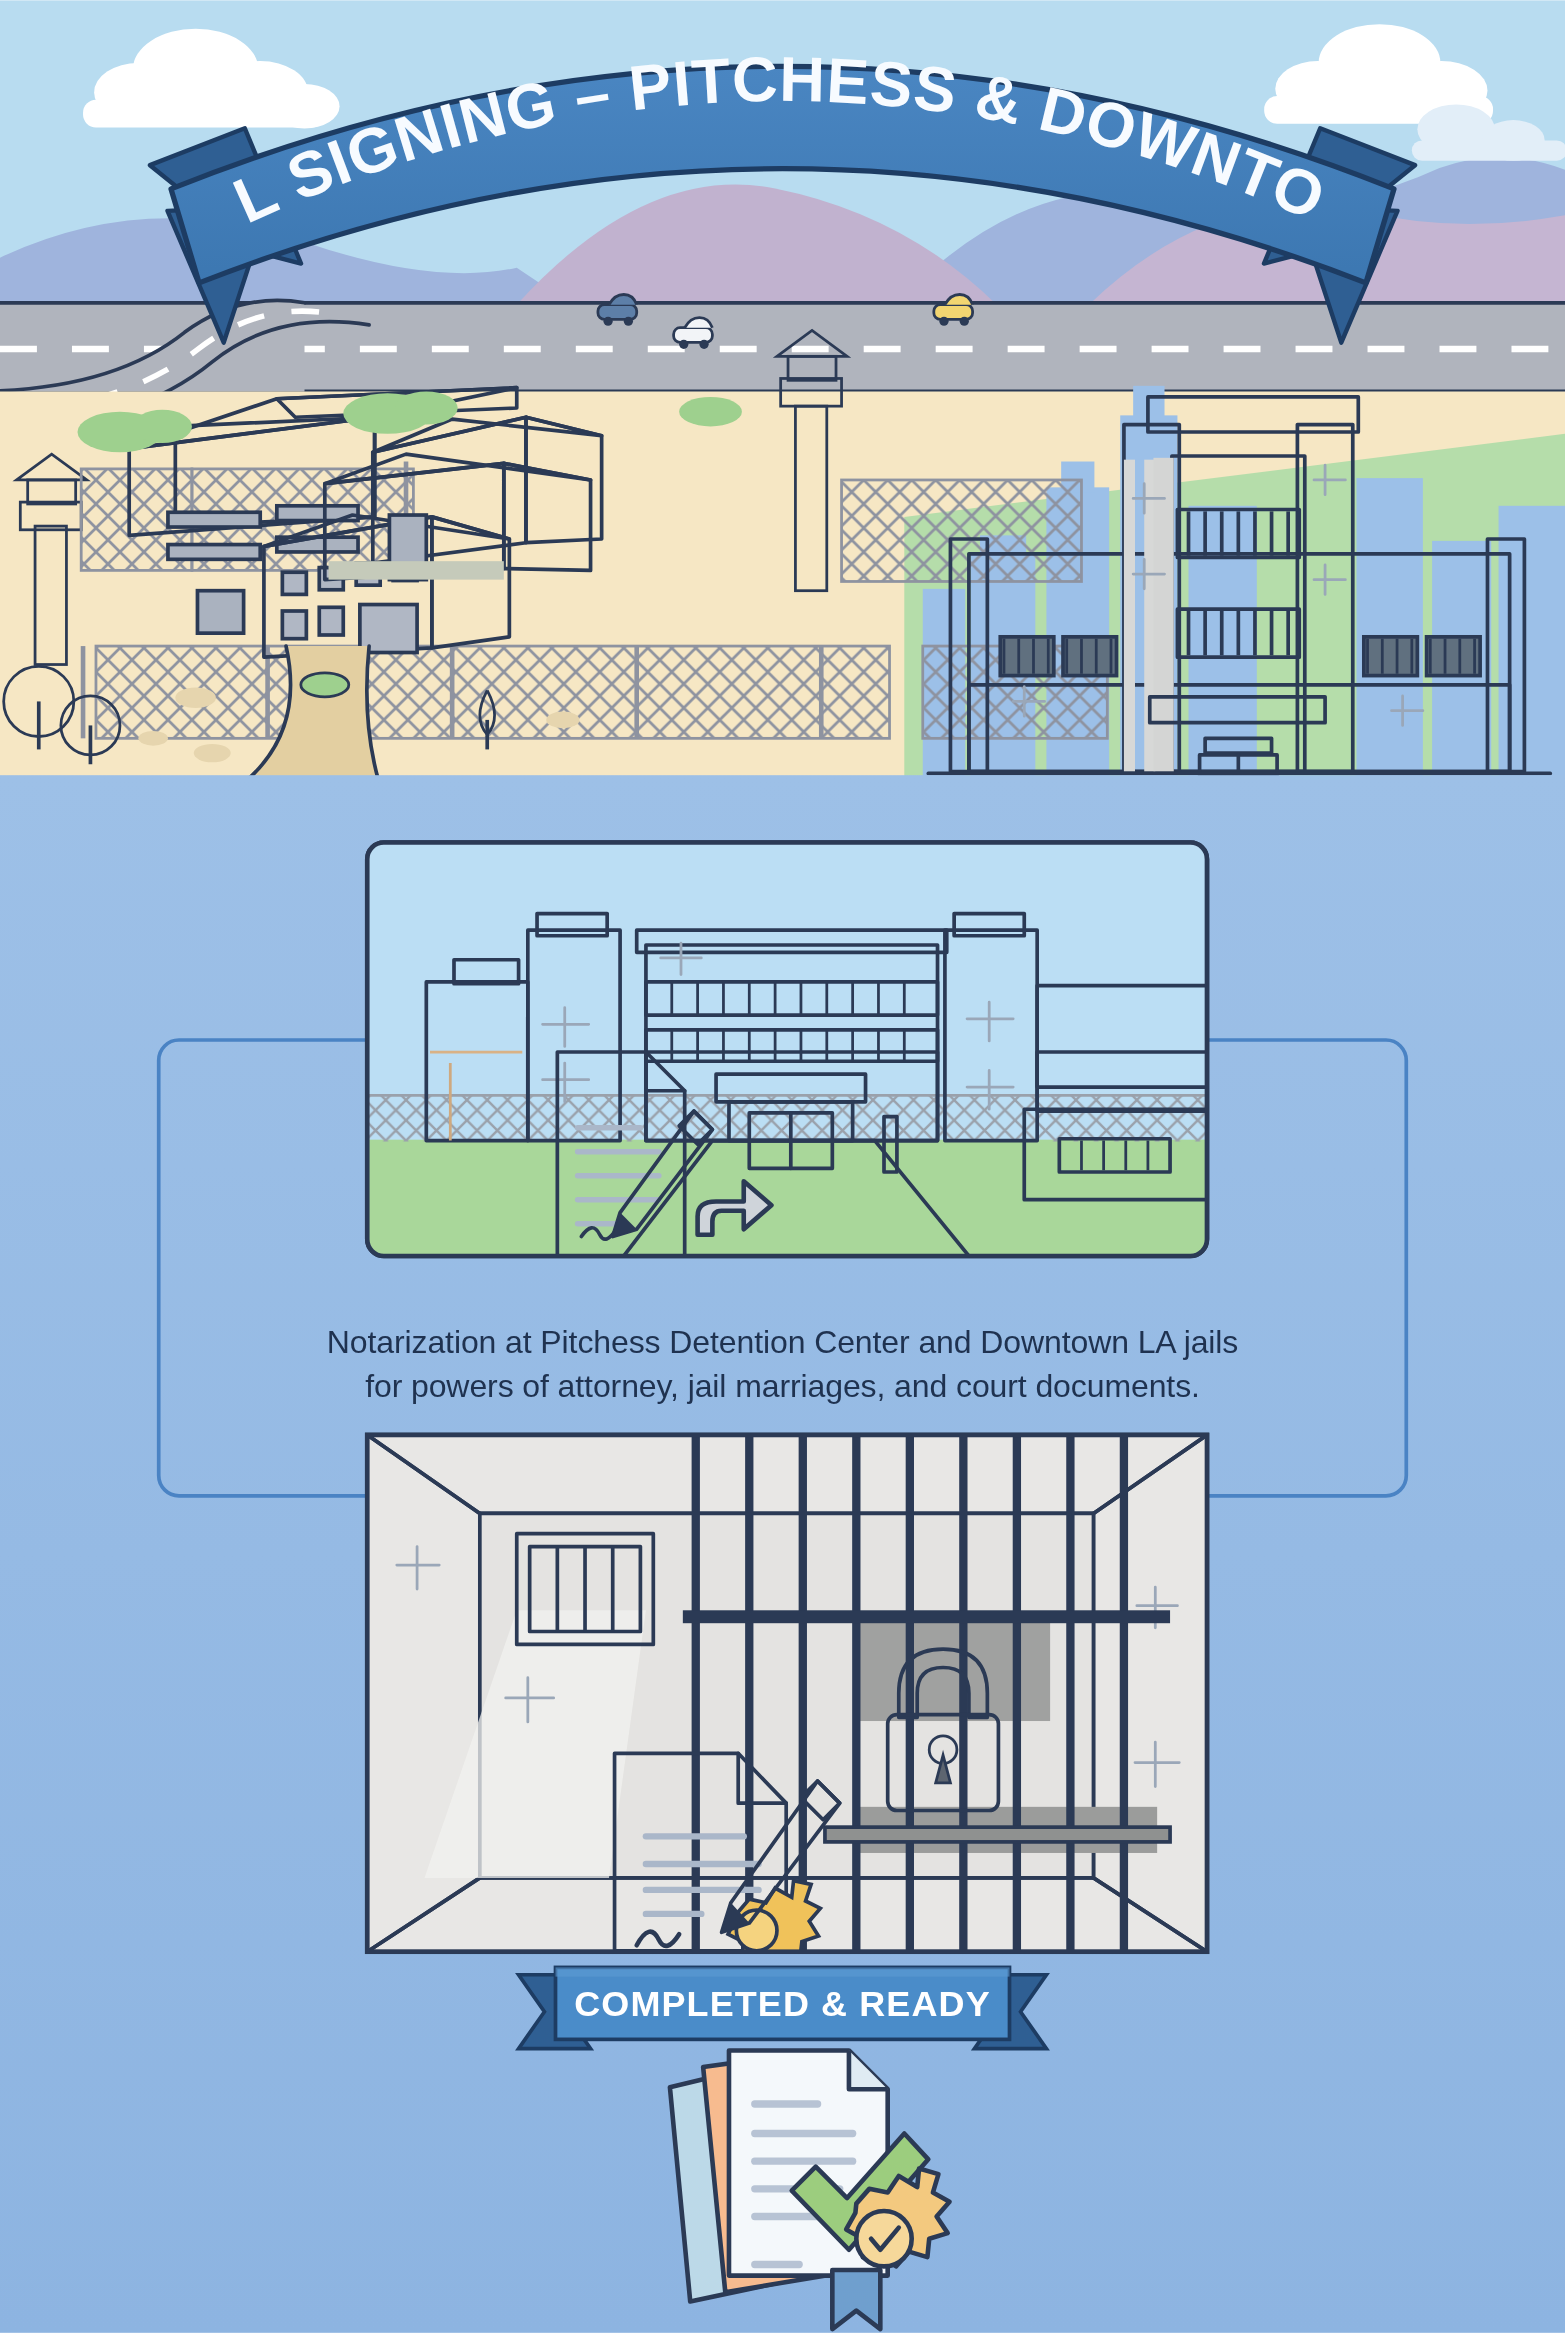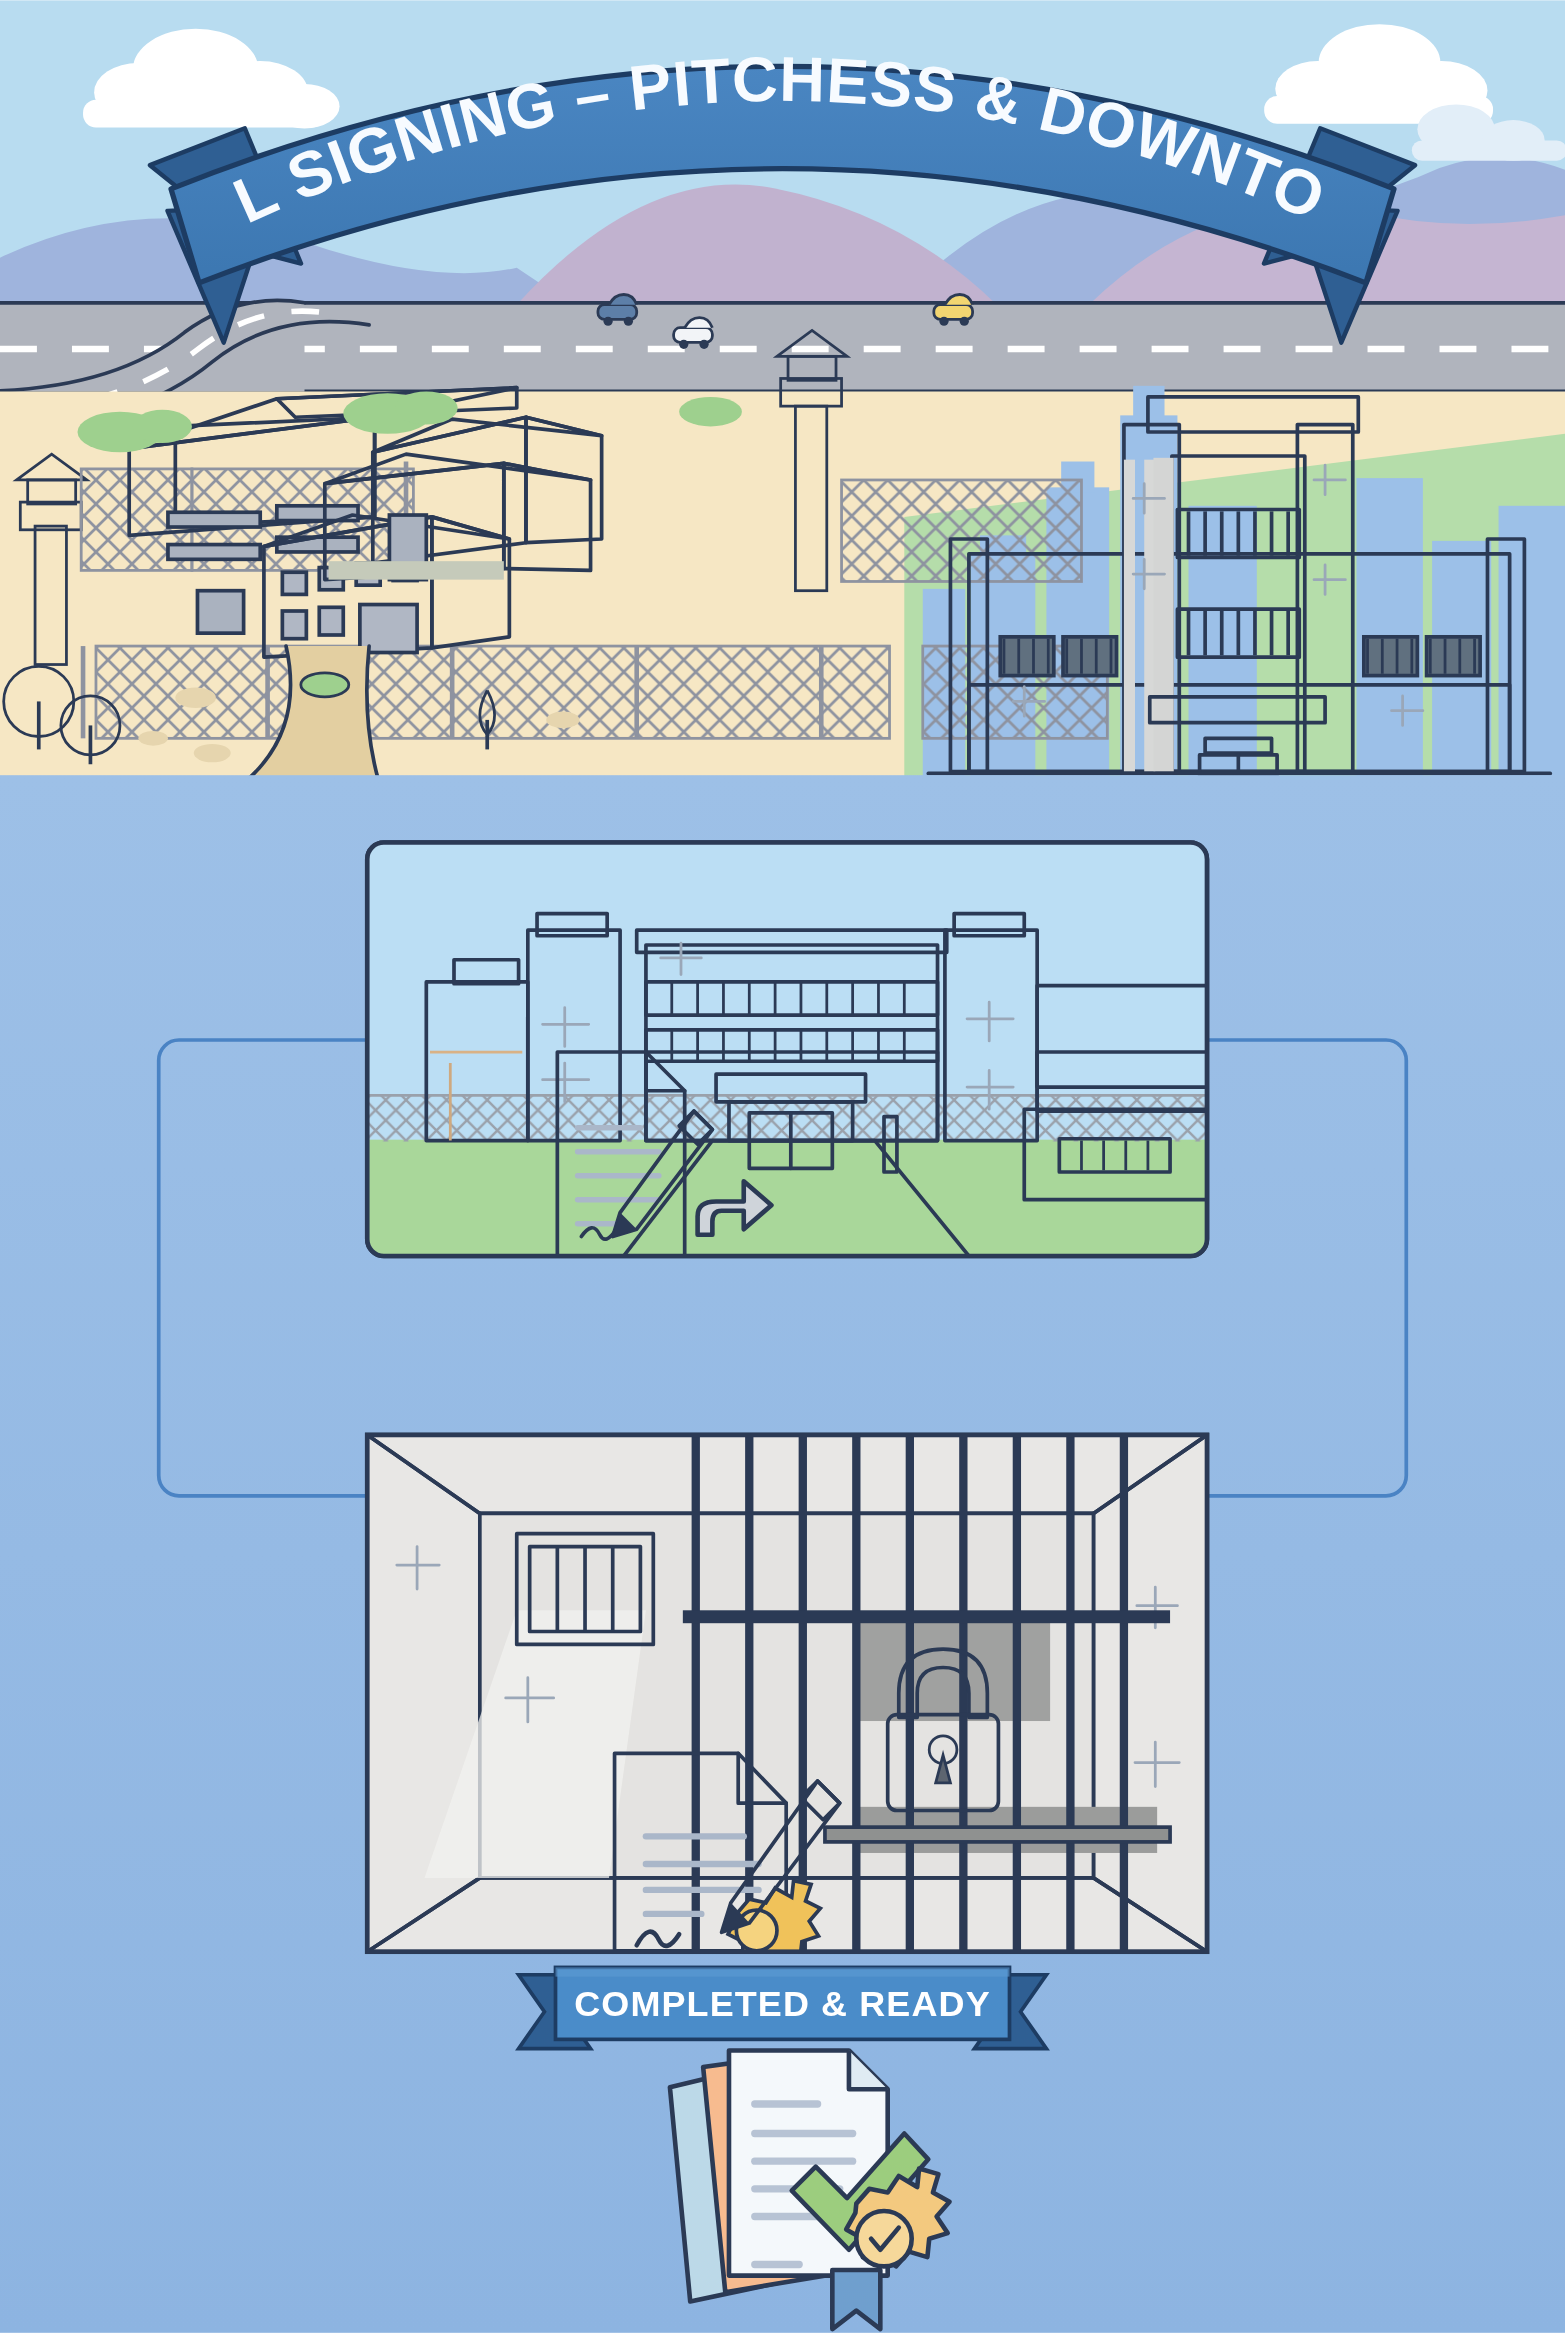--- a/index.html
+++ b/index.html
@@ -534,20 +534,22 @@
 
       <g>
         <path d="M928 1548 l14 -16 l20 4 l12 -18 l20 12 l2 -20 l21 6 l-6 20 l18 10 l-14 16 l12 18 l-20 6 l-2 20 l-20 -6 l-14 16 l-16 -14 l-20 4 l0 -20 l-18 -10 l10 -18 Z" fill="#f3c97f" stroke="#2b3a55" stroke-width="5" stroke-linejoin="round"></path>
         <circle cx="958" cy="1586" r="30" fill="#f6d89a" stroke="#2b3a55" stroke-width="5"></circle>
         <path d="M944 1586 l10 12 l20 -24" fill="none" stroke="#2b3a55" stroke-width="5" stroke-linecap="round" stroke-linejoin="round"></path>
       </g>
     </g>
   </svg>
 
   <div id="caption">
+    <span class="ln">Notarization at Pitchess Detention Center and Downtown LA jails</span>
+    <span class="ln">for powers of attorney, jail marriages, and court documents.</span>
   </div>
 
   <svg id="titleText" class="layer" width="1565" height="388" viewBox="0 0 1696 420">
     <defs>
       <path id="arcPath" d="M 250 250 Q 848 -20 1446 250"></path>
       <linearGradient id="bandGrad" x1="0" y1="0" x2="0" y2="1">
         <stop offset="0" stop-color="#4a86c2"></stop>
         <stop offset="1" stop-color="#3c77b1"></stop>
       </linearGradient>
     </defs>

